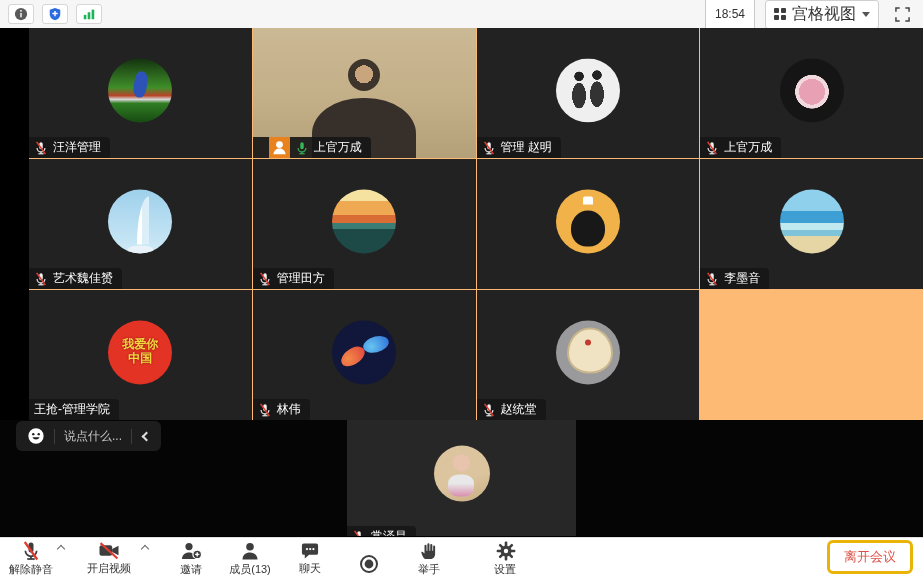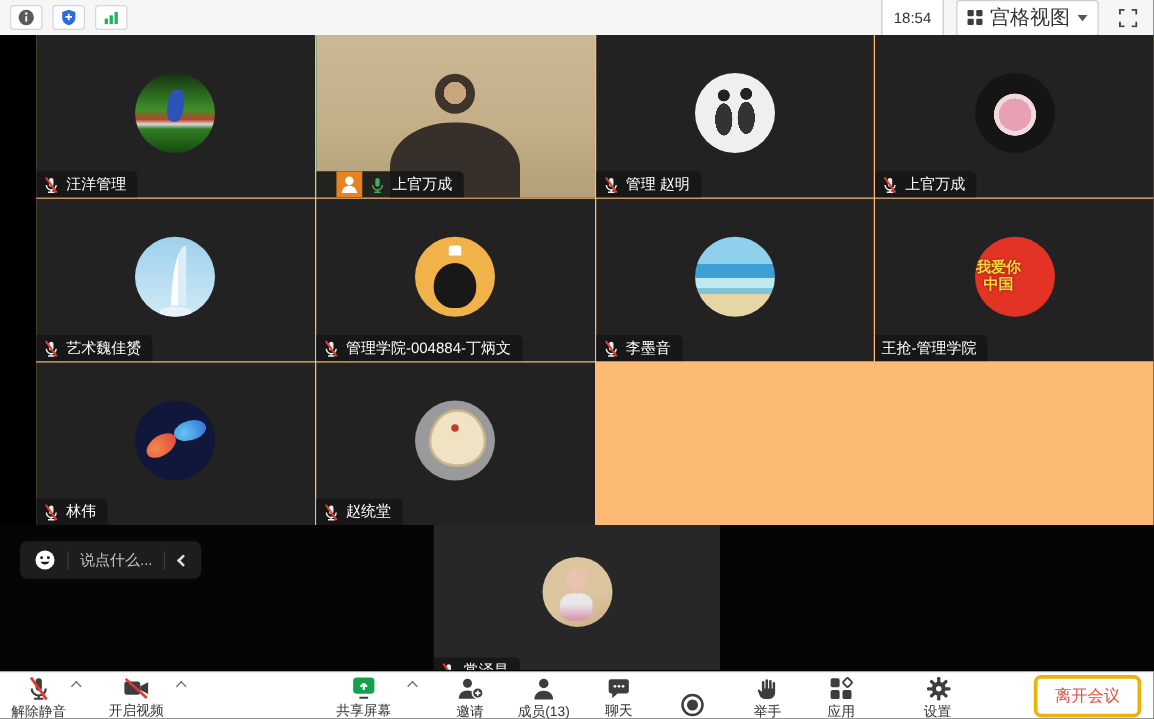--- a/index.html
+++ b/index.html
@@ -48,21 +48,21 @@
   .av-burj { background:linear-gradient(180deg,#9ed0ec 0%,#cfeaf6 100%); }
   .av-burj::after { left:44%; top:7px; width:12px; height:48px;
     background:linear-gradient(90deg,#ffffff 0 45%,#dceef8 45%); border-radius:100% 0 0 0 / 100% 0 0 0; }
   .av-burj::before { left:30%; bottom:0; width:40%; height:8px; background:#e8f2f8; border-radius:50% 50% 0 0; z-index:2; }
   .av-sunset { background:linear-gradient(180deg,#f6e2a0 0 18%,#f0a953 18% 40%,#d96b35 40% 52%,#3b7d74 52% 62%,#1d4a46 62% 100%); }
   .av-cat { background:#f2b24a; }
   .av-cat::after { width:34px; height:36px; bottom:7px; left:15px; background:#181818; border-radius:50% 50% 45% 45%; }
   .av-cat::before { width:10px; height:8px; background:#fff; top:7px; left:27px; z-index:2; border-radius:2px 2px 0 0; }
   .av-beach { background:linear-gradient(180deg,#8fd0ec 0 34%,#3e9fd4 34% 52%,#bfe8ef 52% 64%,#7fc4d8 64% 72%,#e6d6a6 72% 100%); }
   .av-china { background:radial-gradient(circle at 50% 45%,#e23324 0 70%,#b31a10 100%);
-    display:flex; align-items:center; justify-content:flex-start; }
+    display:flex; align-items:center; justify-content:center; }
   .av-china .av-text { width:3.2em; text-align:center; font-size:12px; line-height:1.15; font-weight:bold;
     color:#f5d742; text-shadow:0 0 2px #7a0c06; }
   .av-koi { background:#10173a; }
   .av-koi::before { width:26px; height:16px; left:8px; top:28px;
     background:radial-gradient(circle at 30% 50%,#f28a4a,#e0443c); border-radius:60% 40% 60% 40%; transform:rotate(-25deg); }
   .av-koi::after { width:26px; height:16px; right:7px; top:16px;
     background:radial-gradient(circle at 70% 50%,#66c4f0,#2f6fd8); border-radius:40% 60% 40% 60%; transform:rotate(155deg); }
   .av-fan { background:#9a9a9c; }
   .av-fan::before { width:42px; height:42px; left:11px; top:7px; background:#efe3c4;
     border:2px solid #c9b68c; border-radius:50% 50% 48% 48% / 58% 58% 44% 44%; }
@@ -81,21 +81,21 @@
 
   .name-label { position:absolute; left:0; bottom:0; display:flex; align-items:center; gap:5px;
     background:rgba(23,23,23,.92); color:#fff; font-size:12px; padding:0 9px 0 5px; height:21px;
     border-top-right-radius:4px; z-index:5; white-space:nowrap; }
   .name-label.with-host { padding-left:16px; }
   .name-label.clipped { bottom:-11px; }
   .host-badge { width:21px; height:21px; display:flex; align-items:center; justify-content:center; }
   .mic-wrap { display:flex; align-items:center; }
 
   
-  .chat-pill { position:absolute; left:16px; top:405px; height:30px; background:#1d1d1d; border-radius:6px;
+  .chat-pill { position:absolute; left:16px; top:393px; height:30px; background:#1d1d1d; border-radius:6px;
     display:flex; align-items:center; padding:0 11px; gap:9px; z-index:8; cursor:text; }
   .chat-pill .div { width:1px; height:15px; background:#3d3d3d; }
   .chat-pill .ph { color:#c4c4c4; font-size:12px; }
   .chev-left { width:7px; height:7px; border-left:2px solid #ddd; border-bottom:2px solid #ddd;
     transform:rotate(45deg); margin-left:2px; cursor:pointer; }
 
   
   .toolbar { height:38px; background:#fff; border-top:1px solid #e2e2e2; display:flex; align-items:stretch; }
   .tb-item { position:relative; display:flex; flex-direction:column; align-items:center; justify-content:flex-start;
     padding-top:3px; cursor:pointer; color:#333; }
@@ -227,33 +227,36 @@
     <path d="M3.5 8a4.5 4.5 0 0 0 9 0" fill="none" stroke="#f0f0f0" stroke-width="1.3"></path>
     <line x1="8" y1="12.6" x2="8" y2="14.6" stroke="#f0f0f0" stroke-width="1.3"></line>
     <line x1="5" y1="14.6" x2="11" y2="14.6" stroke="#f0f0f0" stroke-width="1.3"></line>
     <line x1="3" y1="1" x2="13" y2="15" stroke="#e03b30" stroke-width="1.8"></line>
             </svg>
           </span>
           <span>艺术魏佳赟</span>
         </div>
       </div>
       <div class="tile">
+        <div class="avatar av-sunset"></div>
+        <div class="name-label">
+          <span class="mic-wrap">
+            <svg width="14" height="14" viewBox="0 0 16 16">
+    <rect x="6" y="1.5" width="4" height="8" rx="2" fill="#f0f0f0"></rect>
+    <path d="M3.5 8a4.5 4.5 0 0 0 9 0" fill="none" stroke="#f0f0f0" stroke-width="1.3"></path>
+    <line x1="8" y1="12.6" x2="8" y2="14.6" stroke="#f0f0f0" stroke-width="1.3"></line>
+    <line x1="5" y1="14.6" x2="11" y2="14.6" stroke="#f0f0f0" stroke-width="1.3"></line>
+    <line x1="3" y1="1" x2="13" y2="15" stroke="#e03b30" stroke-width="1.8"></line>
+            </svg>
+          </span>
+          <span>管理田方</span>
+        </div>
+      </div>
+      <div class="tile">
         <div class="avatar av-cat"></div>
-        <div class="name-label">
-          <span class="mic-wrap">
-            <svg width="14" height="14" viewBox="0 0 16 16">
-    <rect x="6" y="1.5" width="4" height="8" rx="2" fill="#f0f0f0"></rect>
-    <path d="M3.5 8a4.5 4.5 0 0 0 9 0" fill="none" stroke="#f0f0f0" stroke-width="1.3"></path>
-    <line x1="8" y1="12.6" x2="8" y2="14.6" stroke="#f0f0f0" stroke-width="1.3"></line>
-    <line x1="5" y1="14.6" x2="11" y2="14.6" stroke="#f0f0f0" stroke-width="1.3"></line>
-    <line x1="3" y1="1" x2="13" y2="15" stroke="#e03b30" stroke-width="1.8"></line>
-            </svg>
-          </span>
-          <span>管理学院-004884-丁炳文</span>
-        </div>
       </div>
       <div class="tile">
         <div class="avatar av-beach"></div>
         <div class="name-label">
           <span class="mic-wrap">
             <svg width="14" height="14" viewBox="0 0 16 16">
     <rect x="6" y="1.5" width="4" height="8" rx="2" fill="#f0f0f0"></rect>
     <path d="M3.5 8a4.5 4.5 0 0 0 9 0" fill="none" stroke="#f0f0f0" stroke-width="1.3"></path>
     <line x1="8" y1="12.6" x2="8" y2="14.6" stroke="#f0f0f0" stroke-width="1.3"></line>
     <line x1="5" y1="14.6" x2="11" y2="14.6" stroke="#f0f0f0" stroke-width="1.3"></line>
@@ -354,31 +357,20 @@
       <span style="height:20px;display:flex;align-items:center">
         <svg width="22" height="19" viewBox="0 0 20 18">
       <rect x="1" y="4" width="12" height="10" rx="2" fill="#3d3d3d"></rect>
       <path d="M13 7.5l6-3v9l-6-3z" fill="#3d3d3d"></path>
       <line x1="2" y1="2" x2="18" y2="16.5" stroke="#e03b30" stroke-width="2"></line>
         </svg>
       </span>
     <span class="lbl">开启视频</span>
     <span class="chev-up"></span>
     </div>
-    <div class="tb-item" style="width: 80px; margin-left: 105px;">
-      <span style="height:20px;display:flex;align-items:center">
-        <svg width="20" height="19" viewBox="0 0 20 19">
-      <rect x="1.5" y="1" width="17" height="13" rx="3" fill="#14a14b"></rect>
-      <path d="M10 11V5.8M10 5.8L7.4 8.4M10 5.8l2.6 2.6" stroke="#fff" stroke-width="1.7" fill="none"></path>
-      <line x1="6.5" y1="17.2" x2="13.5" y2="17.2" stroke="#3d3d3d" stroke-width="1.7"></line>
-        </svg>
-      </span>
-    <span class="lbl">共享屏幕</span>
-    <span class="chev-up"></span>
-    </div>
     <div class="tb-item" style="width: 54px; margin-left: 18px;">
       <span style="height:20px;display:flex;align-items:center">
         <svg width="22" height="20" viewBox="0 0 22 20">
       <circle cx="9" cy="5.6" r="3.6" fill="#3d3d3d"></circle>
       <path d="M2 18c0-4.2 3.1-6.6 7-6.6s7 2.4 7 6.6z" fill="#3d3d3d"></path>
       <circle cx="17.2" cy="13.4" r="4.3" fill="#3d3d3d" stroke="#fff" stroke-width="1.2"></circle>
       <path d="M17.2 11.3v4.2M15.1 13.4h4.2" stroke="#fff" stroke-width="1.4"></path>
         </svg>
       </span>
     <span class="lbl">邀请</span>
@@ -412,31 +404,20 @@
       </span>
     <span class="lbl">录制</span>
     </div>
     <div class="tb-item" style="width: 58px;">
       <span style="height:20px;display:flex;align-items:center">
         <svg width="18" height="20" viewBox="0 0 20 20">
       <path d="M7.2 19c-2.2 0-3.7-1.6-4.5-3.8l-1.2-3.3c-.3-.9.9-1.6 1.6-.9l1.9 1.9V4.3a1.15 1.15 0 0 1 2.3 0v5.5h.9V2.6a1.15 1.15 0 0 1 2.3 0v7.2h.9V3.4a1.15 1.15 0 0 1 2.3 0v6.4h.9V5.1a1.1 1.1 0 0 1 2.2 0v8.2c0 3.2-2.3 5.7-5.4 5.7z" fill="#3d3d3d"></path>
         </svg>
       </span>
     <span class="lbl">举手</span>
-    </div>
-    <div class="tb-item" style="width: 60px;">
-      <span style="height:20px;display:flex;align-items:center">
-        <svg width="20" height="20" viewBox="0 0 20 20">
-      <rect x="1.5" y="1.5" width="7.2" height="7.2" rx="1.5" fill="#3d3d3d"></rect>
-      <rect x="1.5" y="11" width="7.2" height="7.2" rx="1.5" fill="#3d3d3d"></rect>
-      <rect x="11" y="11" width="7.2" height="7.2" rx="1.5" fill="#3d3d3d"></rect>
-      <rect x="12.2" y="2.2" width="5.6" height="5.6" rx="1" fill="none" stroke="#3d3d3d" stroke-width="1.5" transform="rotate(45 15 5)"></rect>
-        </svg>
-      </span>
-    <span class="lbl">应用</span>
     </div>
     <div class="tb-item" style="width: 58px; align-items: flex-end;">
       <span style="height:20px;display:flex;align-items:center">
         <svg width="20" height="20" viewBox="0 0 20 20">
           <rect x="8.7" y="0.6" width="2.6" height="4.6" rx="1" fill="#3d3d3d" transform="rotate(0 10 10)"></rect>
           <rect x="8.7" y="0.6" width="2.6" height="4.6" rx="1" fill="#3d3d3d" transform="rotate(45 10 10)"></rect>
           <rect x="8.7" y="0.6" width="2.6" height="4.6" rx="1" fill="#3d3d3d" transform="rotate(90 10 10)"></rect>
           <rect x="8.7" y="0.6" width="2.6" height="4.6" rx="1" fill="#3d3d3d" transform="rotate(135 10 10)"></rect>
           <rect x="8.7" y="0.6" width="2.6" height="4.6" rx="1" fill="#3d3d3d" transform="rotate(180 10 10)"></rect>
           <rect x="8.7" y="0.6" width="2.6" height="4.6" rx="1" fill="#3d3d3d" transform="rotate(225 10 10)"></rect>

